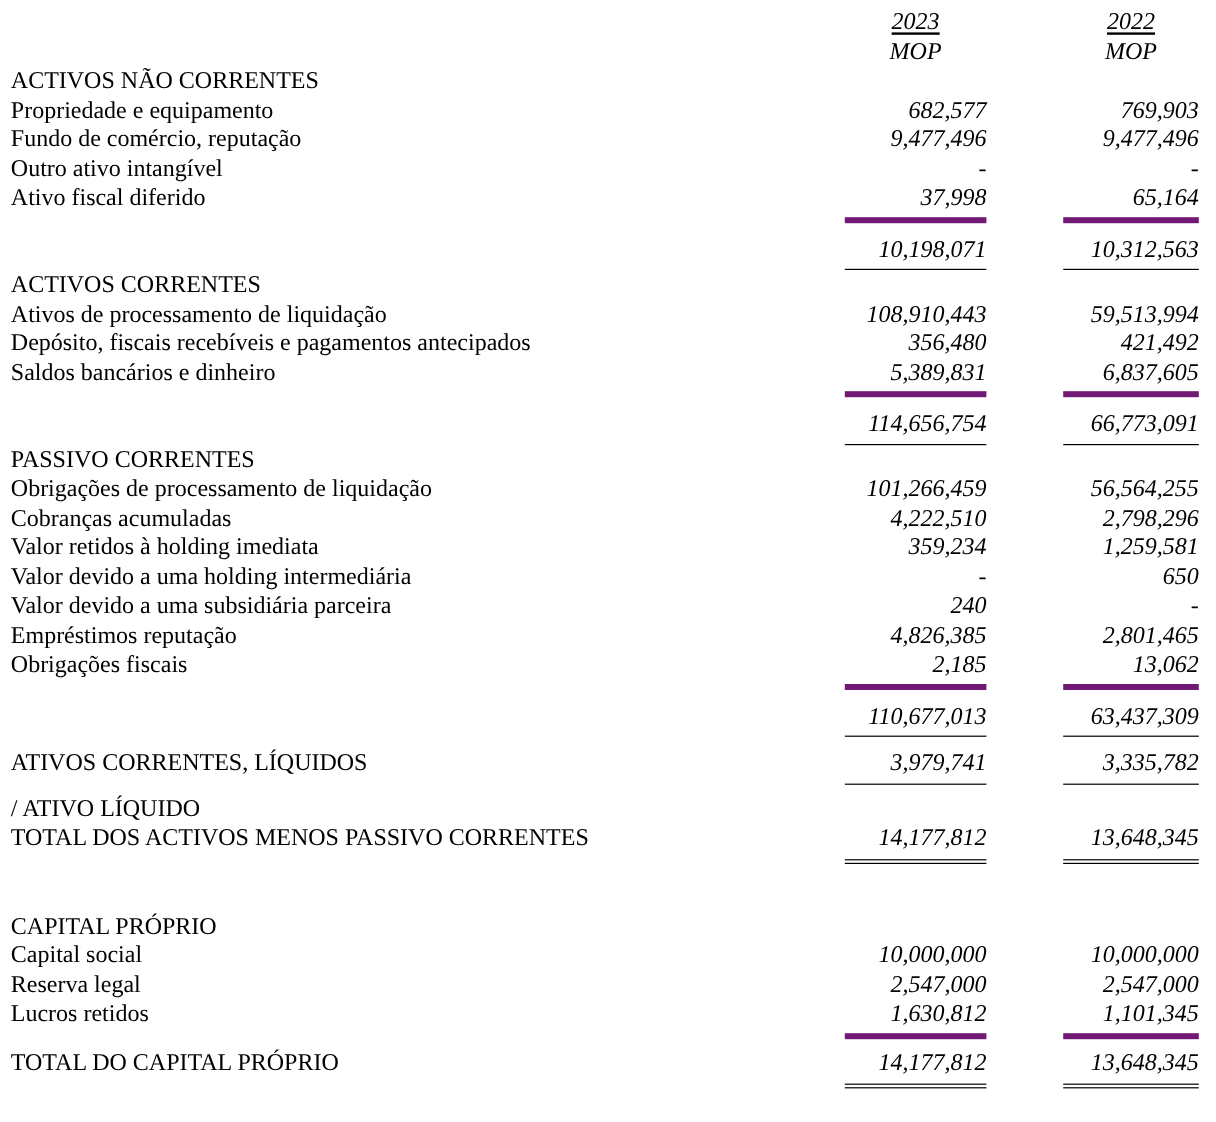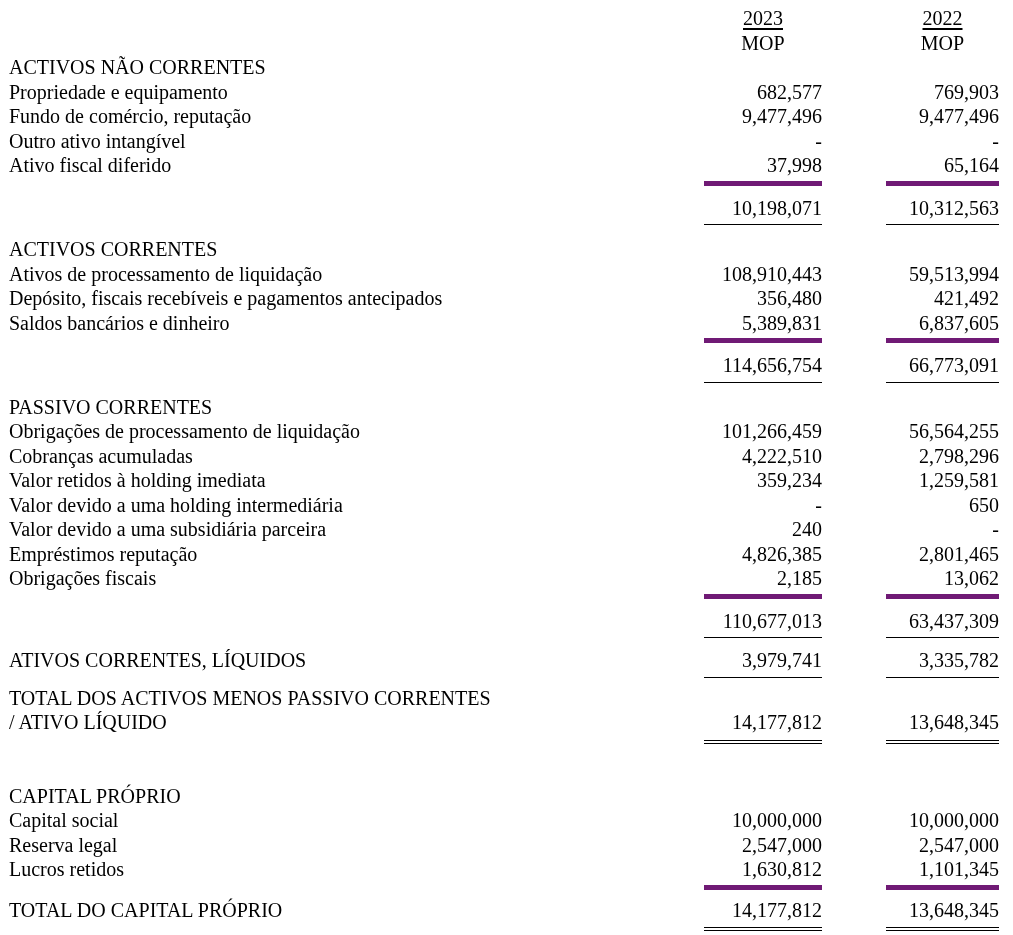--- a/index.html
+++ b/index.html
@@ -21,33 +21,34 @@
     display: flex;
     align-items: baseline;
   }
   .label {
     flex: 1 1 auto;
     min-width: 0;
   }
   .val {
     flex: 0 0 auto;
     text-align: right;
+    font-style: italic;
   }
   .v2023 { width: 118px; }
   .v2022 { width: 113px; margin-left: 64px; }
 
   
   .head .val { text-align: center; }
   .head .yr {
     text-decoration: underline;
     text-underline-offset: 3px;
   }
 
   
-  .title { margin-top: 12px; }
+  .title { }
   .title.gap-none { margin-top: 0; }
   .title.gap-large { margin-top: 40px; }
 
   
   .rule-below .val {
     border-bottom: 5px solid #701a75;
     padding-bottom: 3px;
   }
 
   
@@ -191,22 +192,22 @@
         <div class="val v2023">110,677,013</div>
         <div class="val v2022">63,437,309</div>
       </div>
       <div class="row net">
         <div class="label">ATIVOS CORRENTES, LÍQUIDOS</div>
         <div class="val v2023">3,979,741</div>
         <div class="val v2022">3,335,782</div>
       </div>
       <div class="row total">
         <div class="label">
+          <div>/ ATIVO LÍQUIDO</div>
           <div>TOTAL DOS ACTIVOS MENOS PASSIVO CORRENTES</div>
-          <div>/ ATIVO LÍQUIDO</div>
         </div>
         <div class="val v2023">14,177,812</div>
         <div class="val v2022">13,648,345</div>
       </div>
       <div class="row title gap-large">
         <div class="label">CAPITAL PRÓPRIO</div>
       </div>
       <div class="row item">
         <div class="label">Capital social</div>
         <div class="val v2023">10,000,000</div>

